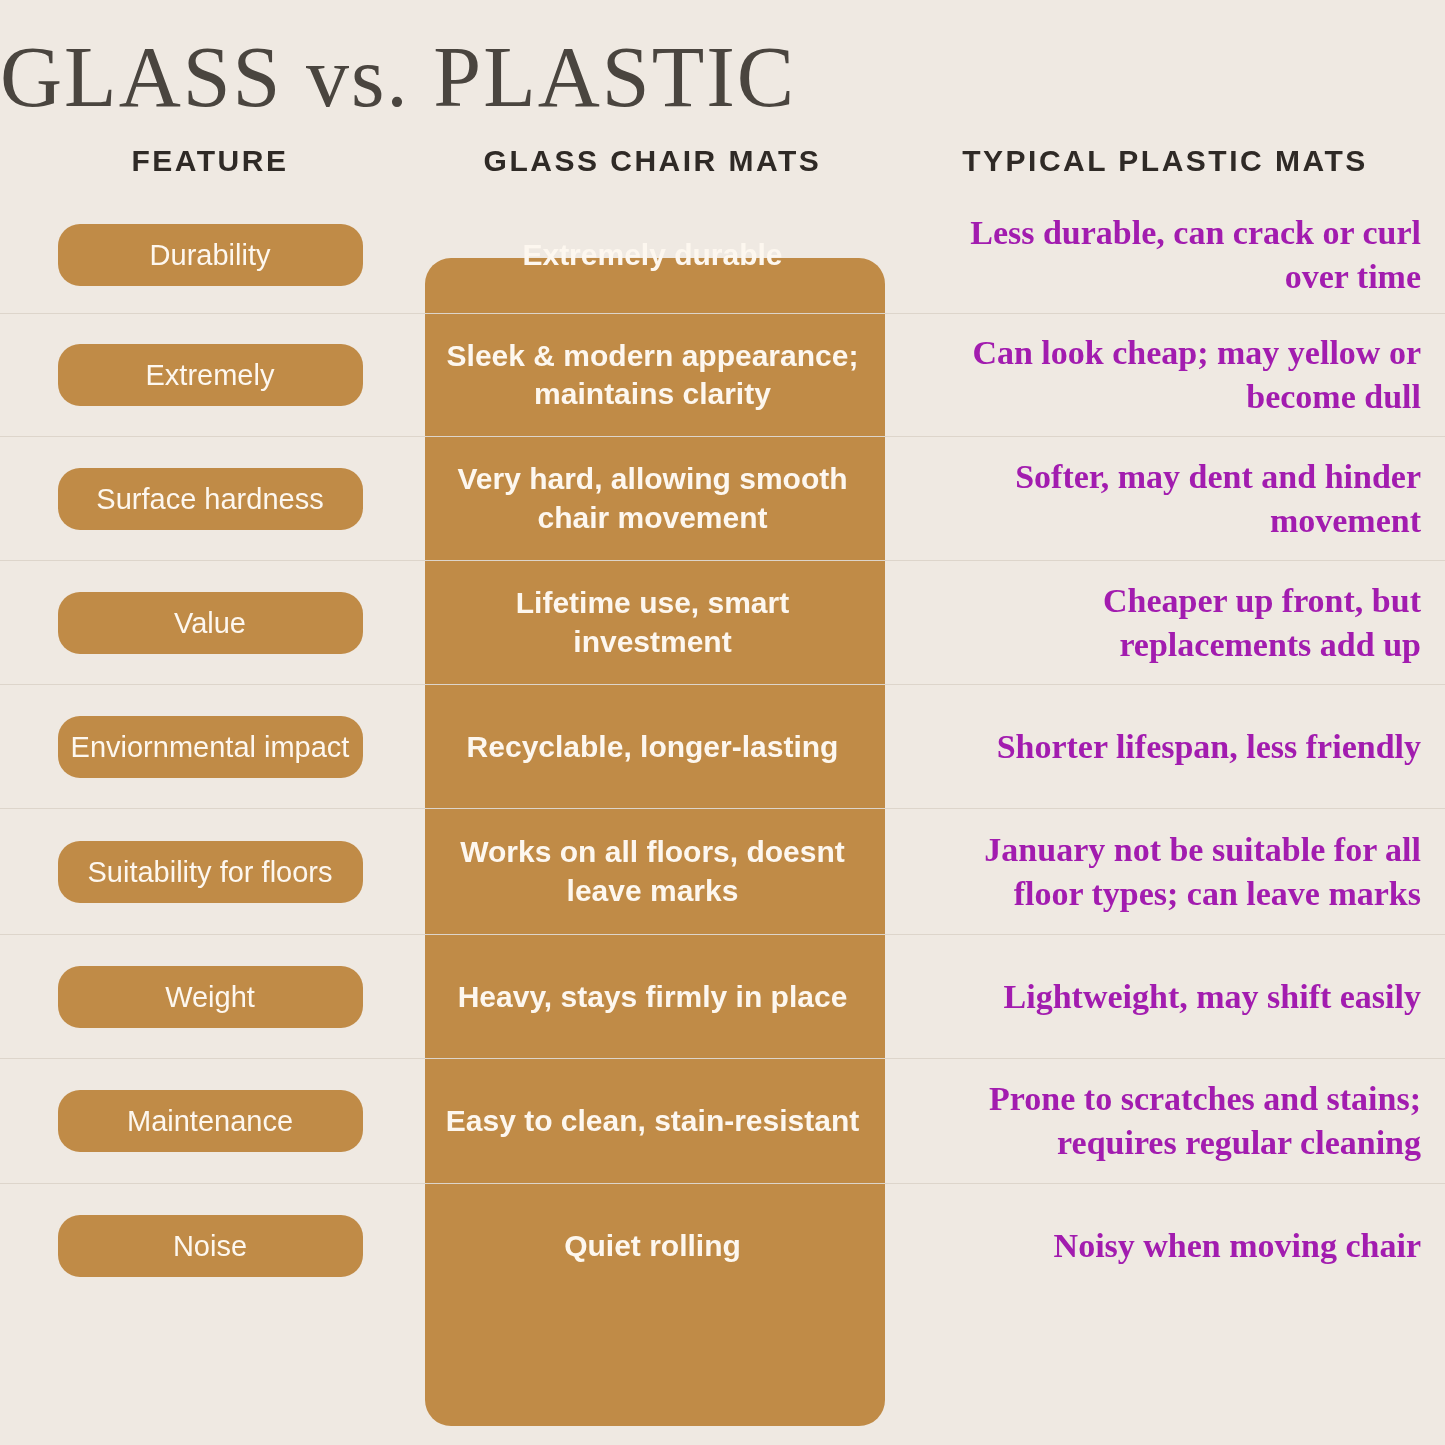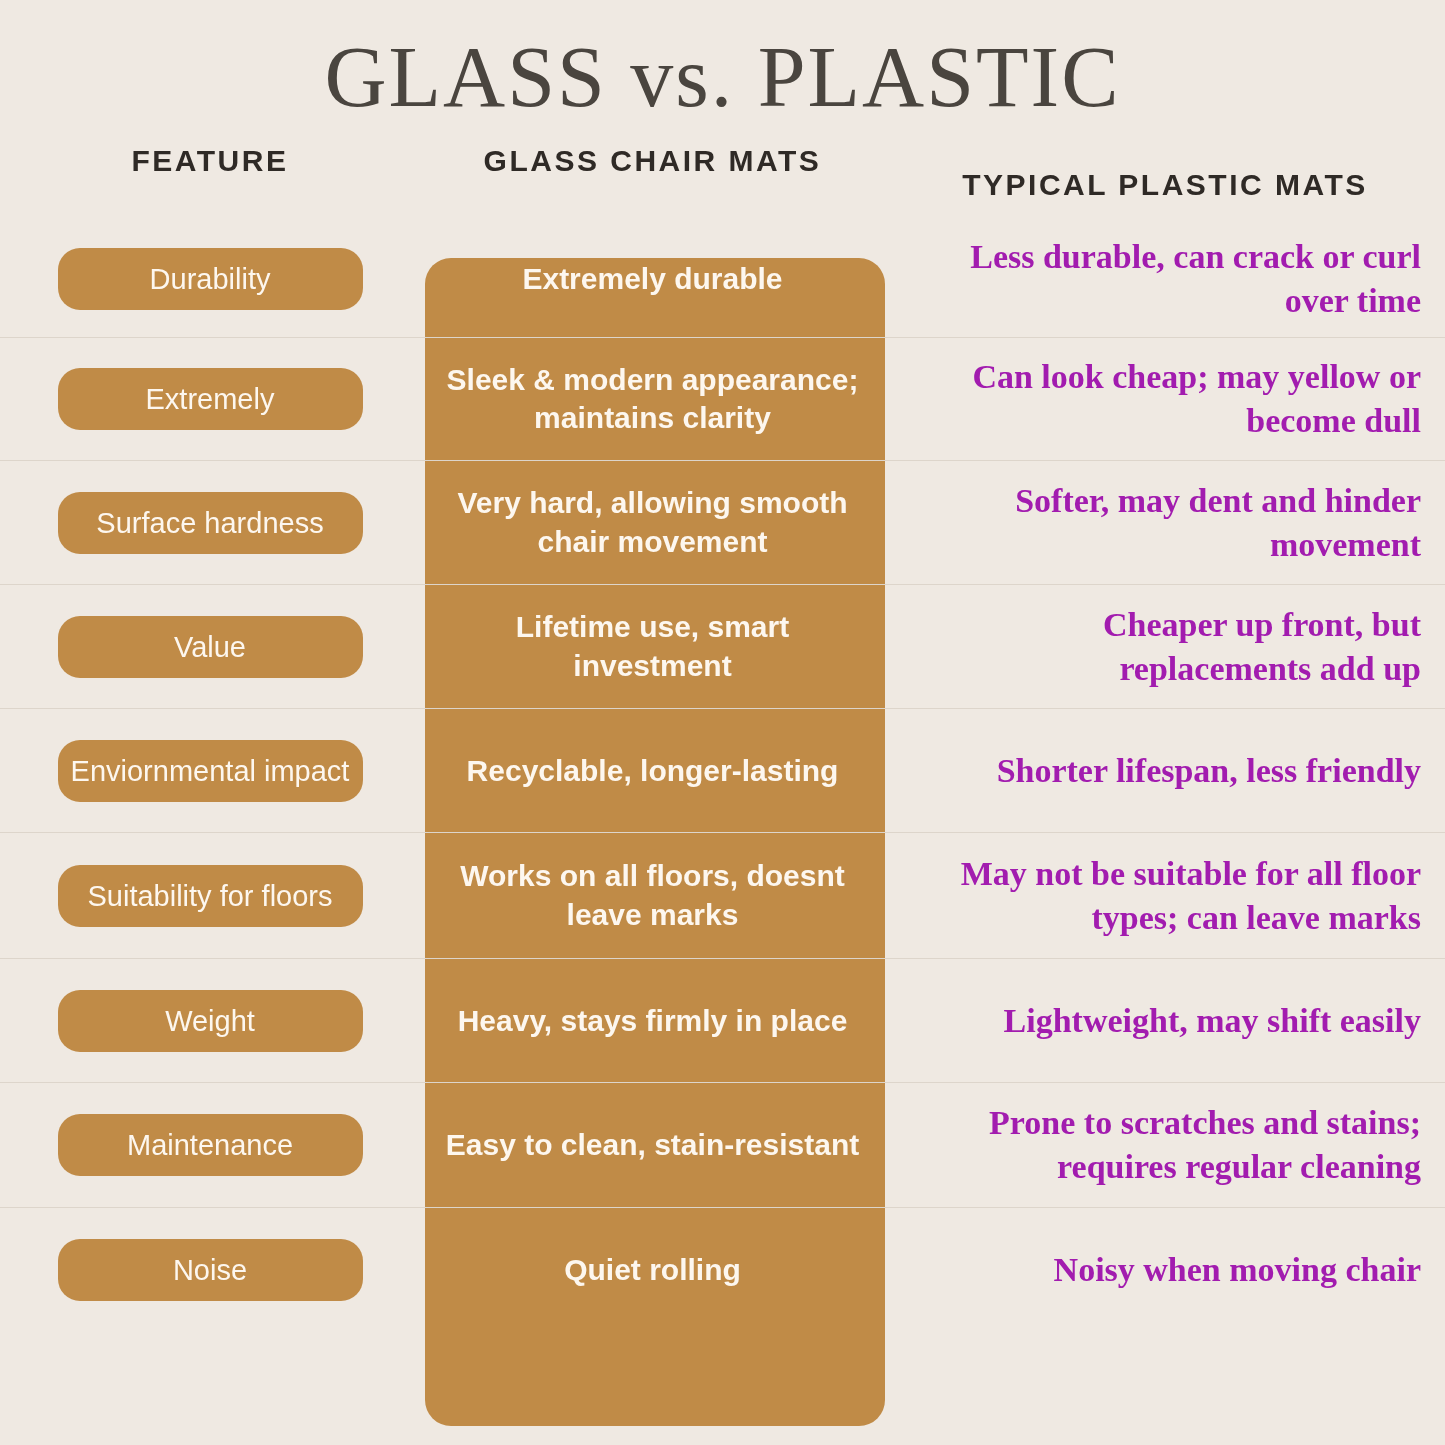--- a/index.html
+++ b/index.html
@@ -16,21 +16,20 @@
   .page {
     position: relative;
     width: 1445px;
     height: 1445px;
     background: #efe9e2;
     box-sizing: border-box;
   }
 
   
   .title {
-    text-align: center;
     font-family: "Liberation Serif", serif;
     font-size: 86px;
     letter-spacing: 2px;
     color: #4a453f;
     padding-top: 32px;
     font-weight: 400;
     line-height: 1.05;
   }
 
   
@@ -41,21 +40,21 @@
   .col-head {
     font-family: "Liberation Sans", sans-serif;
     font-weight: bold;
     color: #2f2a26;
     text-align: center;
     font-size: 30px;
     letter-spacing: 2.5px;
   }
   .col-a { width: 420px; }
   .col-b { width: 465px; }
-  .col-c { width: 560px; margin-top: 24px; }
+  .col-c { width: 560px; }
 
   
   .glass-band {
     position: absolute;
     left: 425px;
     top: 258px;
     width: 460px;
     height: 1168px;
     background: #c08b47;
     border-radius: 26px;
@@ -175,21 +174,21 @@
       </div>
       <div class="cell-glass">Recyclable, longer-lasting</div>
       <div class="cell-plastic">Shorter lifespan, less friendly</div>
     </div>
 
     <div class="row" style="height:126px">
       <div class="cell-feature">
         <div class="pill">Suitability for floors</div>
       </div>
       <div class="cell-glass">Works on all floors, doesnt leave marks</div>
-      <div class="cell-plastic">May not be suitable for all floor types; can leave marks</div>
+      <div class="cell-plastic">January not be suitable for all floor types; can leave marks</div>
     </div>
 
     <div class="row" style="height:124px">
       <div class="cell-feature">
         <div class="pill">Weight</div>
       </div>
       <div class="cell-glass">Heavy, stays firmly in place</div>
       <div class="cell-plastic">Lightweight, may shift easily</div>
     </div>
 

